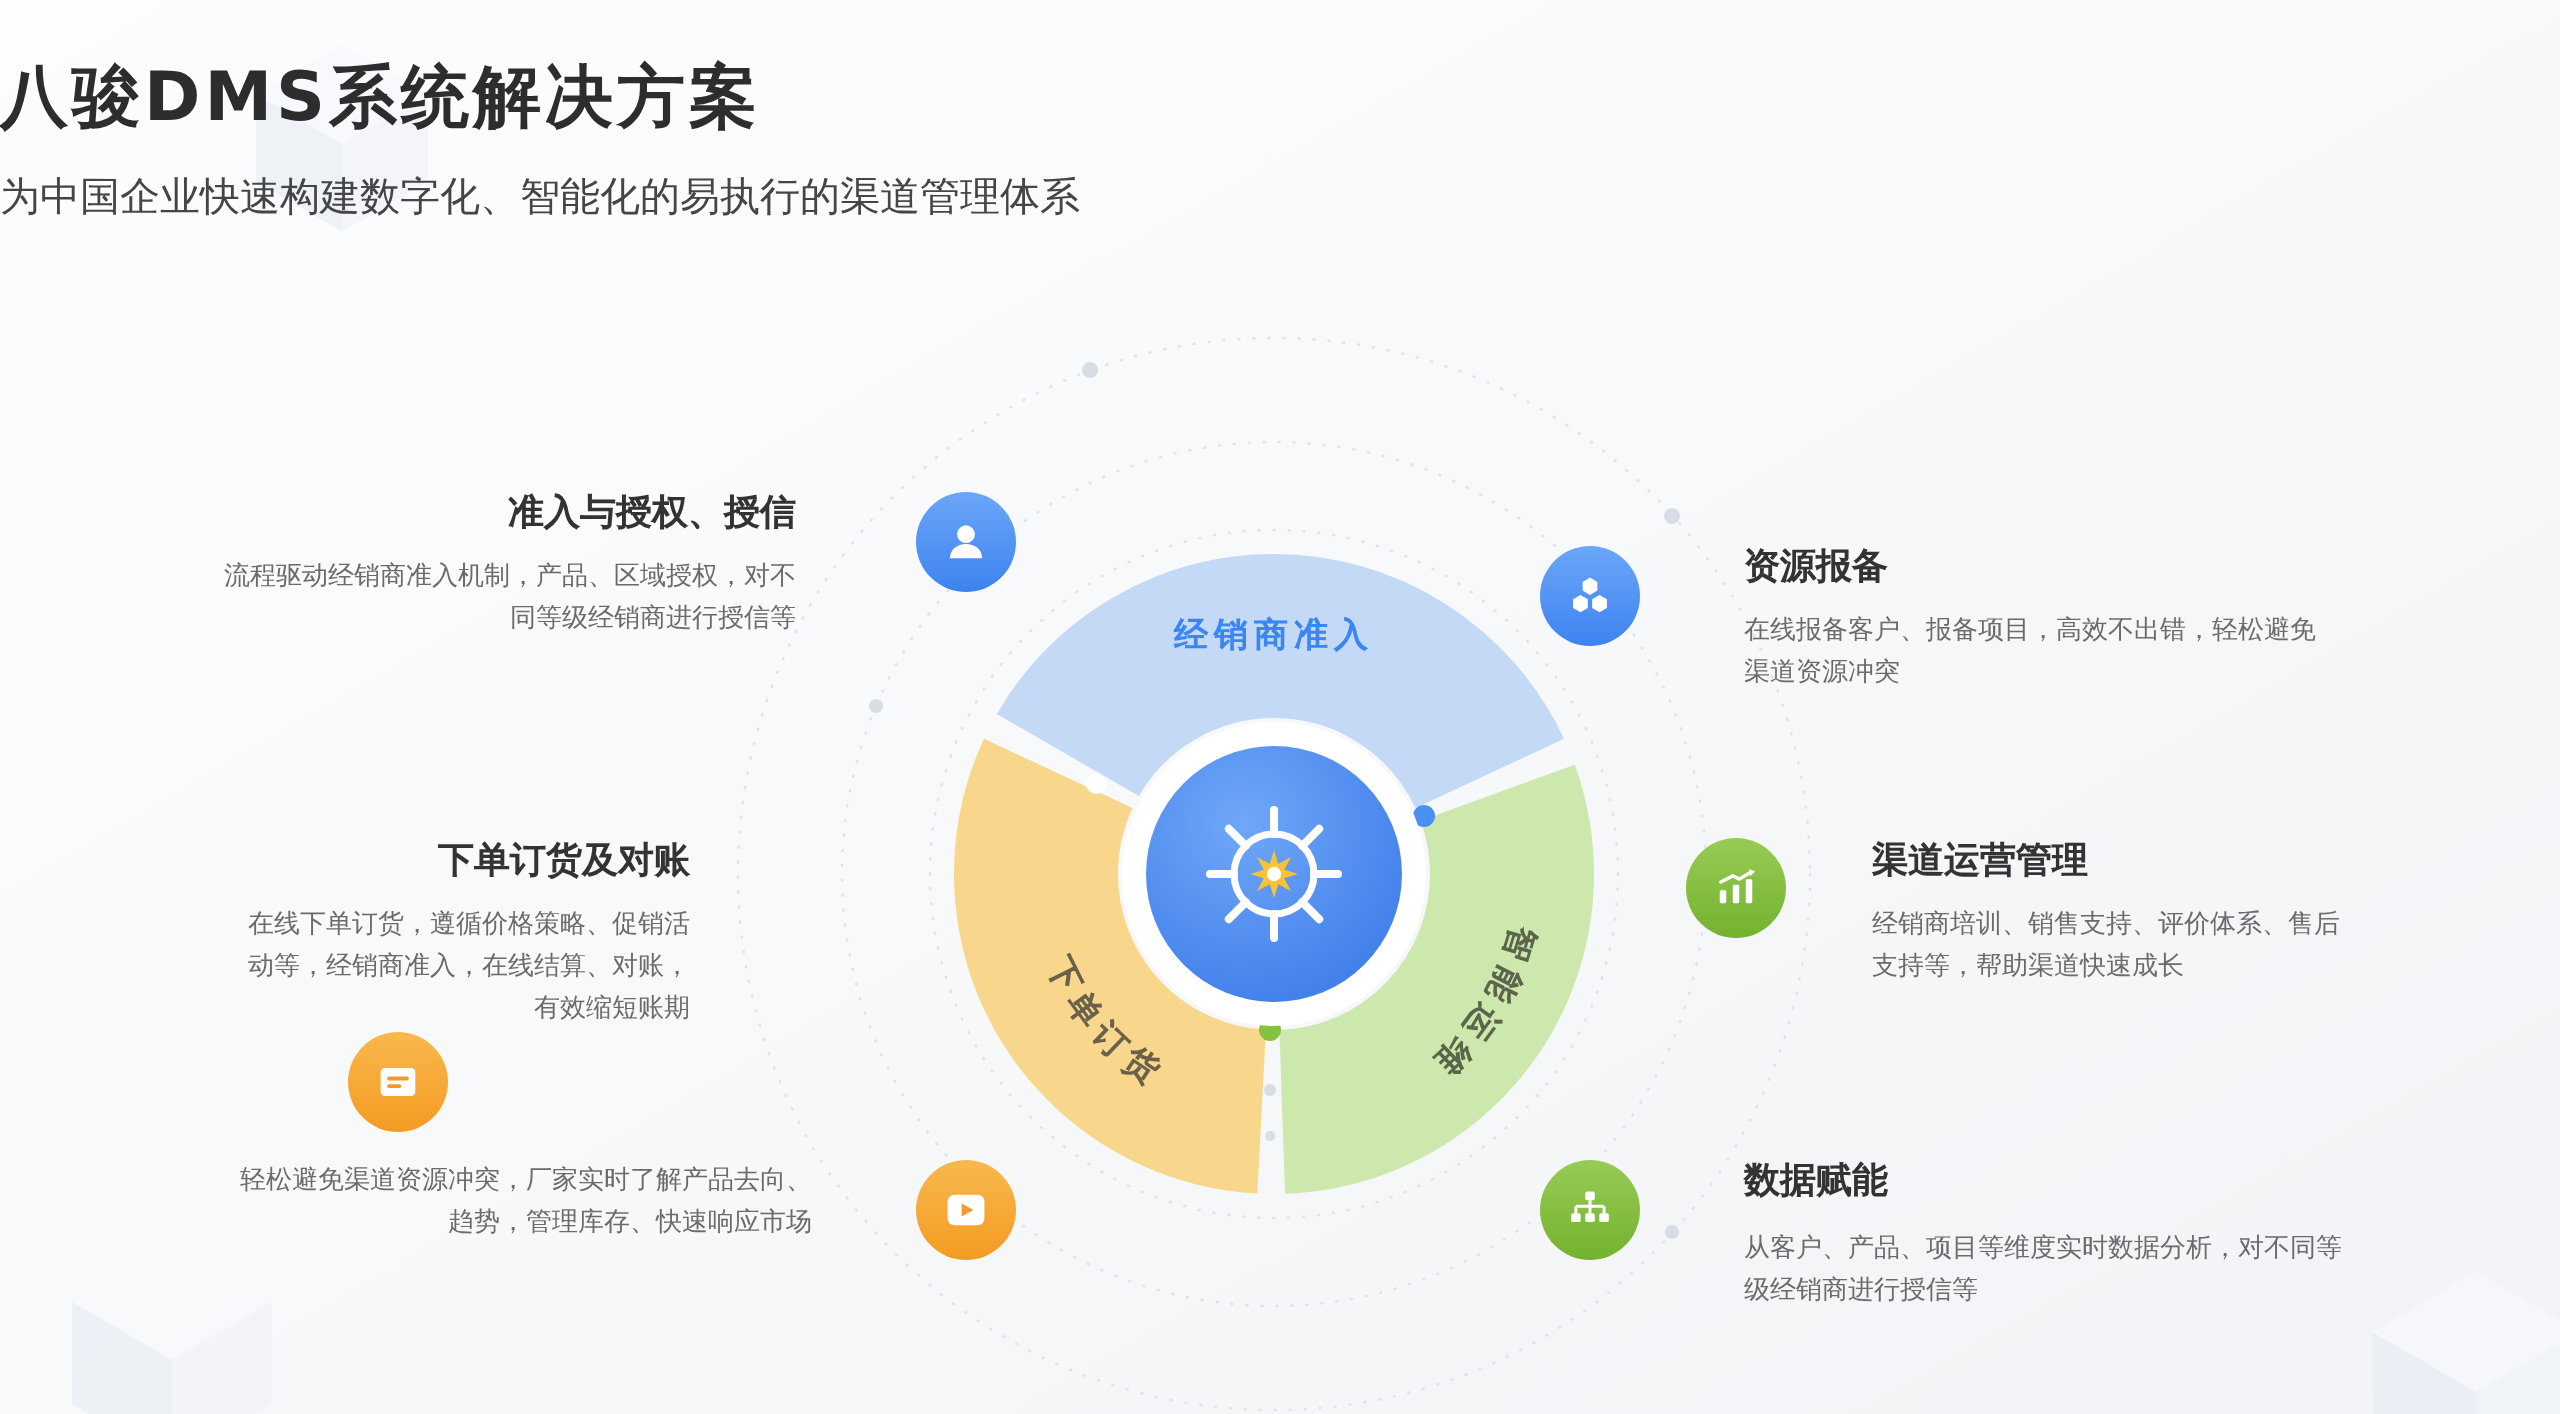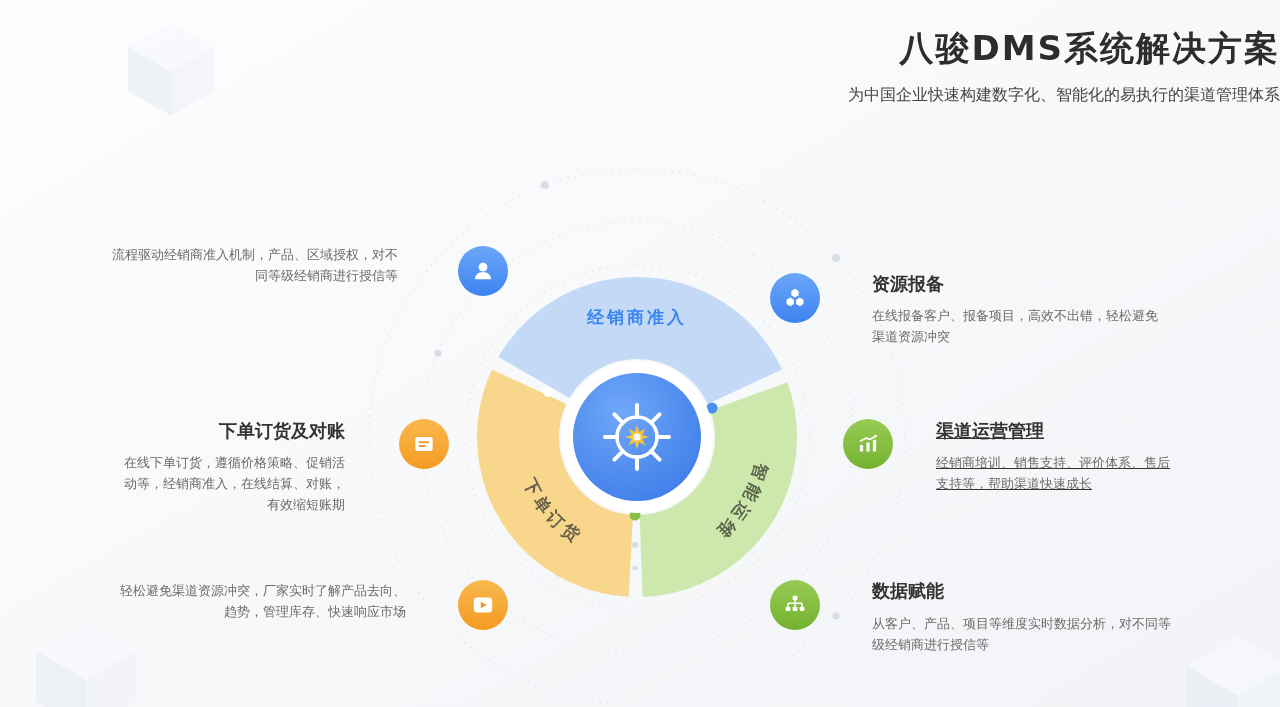--- a/index.html
+++ b/index.html
@@ -1,23 +1,23 @@
 <!DOCTYPE html>
 <html><head>
 <meta charset="utf-8">
 <style>
   html,body{margin:0;padding:0;}
   .stage{
     position:relative;width:1280px;height:707px;overflow:hidden;
     background:linear-gradient(150deg,#fdfdfe 0%,#f7f8fa 55%,#f1f3f6 100%);
     font-family:"DejaVu Sans","Liberation Sans",sans-serif;color:#333;
   }
-  .header{position:absolute;top:26px;left:0;right:0;text-align:right;}
+  .header{position:absolute;top:26px;left:0;right:0;text-align:left;}
   .title{font-size:34px;font-weight:700;color:#2d2d2d;letter-spacing:2px;}
-  .subtitle{margin-top:13px;font-size:16px;color:#454545;padding-left:32px;}
+  .subtitle{margin-top:13px;font-size:20px;color:#454545;}
   .diagram{position:absolute;left:327px;top:127px;}
   .cube{position:absolute;opacity:.7;}
   .item{position:absolute;display:flex;align-items:flex-start;}
   .item .txt h3{margin:0 0 9px;font-size:18px;font-weight:700;color:#333;line-height:1.4;}
   .item .txt p{margin:0;font-size:13px;line-height:1.62;color:#6b6b6b;}
   .item-left .txt{text-align:right;}
   .item-right .txt{text-align:left;}
   .ficon{
     width:50px;height:50px;border-radius:50%;flex:0 0 auto;
     display:flex;align-items:center;justify-content:center;
@@ -112,31 +112,32 @@
       <textPath href="#arc-yellow" startOffset="10">下单订货</textPath>
     </text>
 
     <text font-size="17" font-weight="bold" letter-spacing="4" fill="#5b654c">
       <textPath href="#arc-green" startOffset="8">智能运维</textPath>
     </text>
   </svg>
 
   <div class="item item-left" style="left:110px;top:244px;">
     <div class="txt" style="width:288px">
+      <h3>准入与授权、授信</h3>
       <p>流程驱动经销商准入机制，产品、区域授权，对不同等级经销商进行授信等</p>
     </div>
     <div class="ficon ic-blue" style="margin-left:60px;margin-top:2px">
       <svg viewBox="0 0 24 24" width="26" height="26">
         <circle cx="12" cy="8.4" r="4.1" fill="#fff"></circle>
         <path d="M4.6 19.5c0-4.1 3.3-6.6 7.4-6.6s7.4 2.5 7.4 6.6z" fill="#fff"></path>
       </svg>
     </div>
   </div>
 
-  <div class="item item-left" style="left:120px;top:418px;">
+  <div class="item item-left" style="left:120px;top:418px;flex-direction:column;">
     <div class="txt" style="width:225px">
       <h3>下单订货及对账</h3>
       <p>在线下单订货，遵循价格策略、促销活动等，经销商准入，在线结算、对账，有效缩短账期</p>
     </div>
     <div class="ficon ic-orange" style="margin-left:54px;margin-top:1px">
       <svg viewBox="0 0 24 24" width="26" height="26">
         <rect x="4" y="5.5" width="16" height="13" rx="2" fill="#fff"></rect>
         <rect x="7" y="9.5" width="10" height="1.8" rx="0.9" fill="#f2992e"></rect>
         <rect x="7" y="13" width="6.5" height="1.8" rx="0.9" fill="#f2992e"></rect>
       </svg>
@@ -162,21 +163,21 @@
         <polygon points="7.6,19.5 4.2,17.5 4.2,13.5 7.6,11.5 11,13.5 11,17.5"></polygon>
         <polygon points="16.4,19.5 13,17.5 13,13.5 16.4,11.5 19.8,13.5 19.8,17.5"></polygon>
       </svg>
     </div>
     <div class="txt" style="width:298px">
       <h3>资源报备</h3>
       <p>在线报备客户、报备项目，高效不出错，轻松避免渠道资源冲突</p>
     </div>
   </div>
 
-  <div class="item item-right" style="left:843px;top:418px;text-decoration:underline;">
+  <div class="item item-right" style="left:843px;top:418px;">
     <div class="ficon ic-green" style="margin-right:43px;margin-top:1px">
       <svg viewBox="0 0 24 24" width="26" height="26">
         <rect x="4.5" y="13" width="3" height="6" rx="0.6" fill="#fff"></rect>
         <rect x="10.5" y="10.5" width="3" height="8.5" rx="0.6" fill="#fff"></rect>
         <rect x="16.5" y="8" width="3" height="11" rx="0.6" fill="#fff"></rect>
         <path d="M5 9.2L10.5 6.4L13.5 7.8L18.5 5" stroke="#fff" stroke-width="1.6" fill="none" stroke-linecap="round" stroke-linejoin="round"></path>
         <polygon points="18,3.2 20.8,4.4 18.6,6.6" fill="#fff"></polygon>
       </svg>
     </div>
     <div class="txt" style="width:235px">

